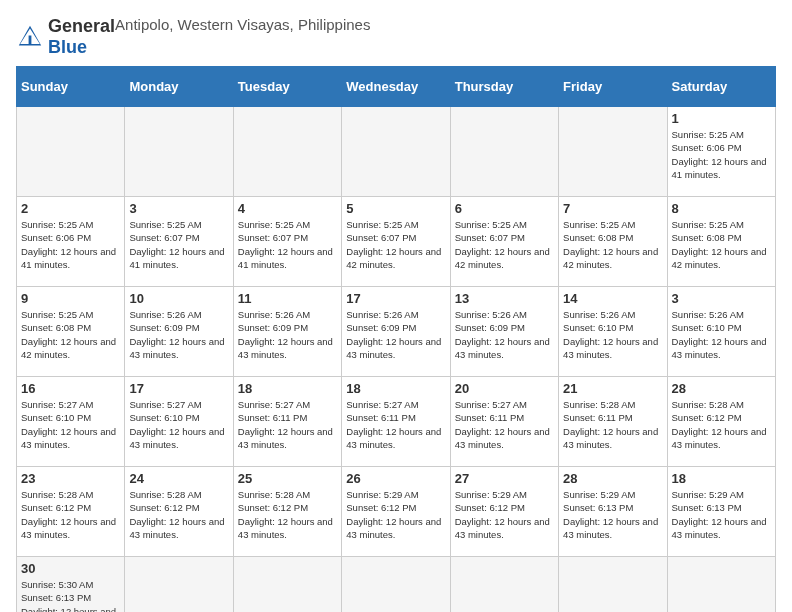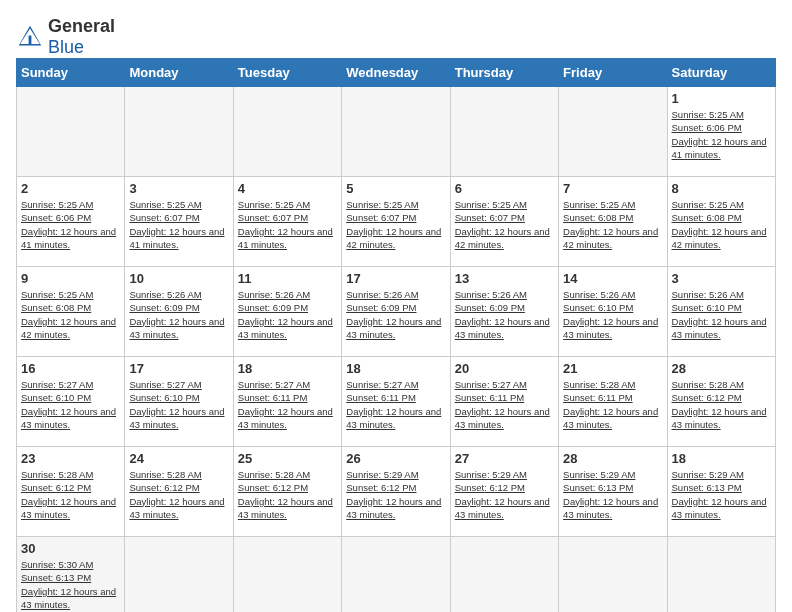--- a/index.html
+++ b/index.html
@@ -6,20 +6,21 @@
     body {
       font-family: Arial, sans-serif;
       background: #fff;
       width: 792px;
       min-height: 612px;
       padding: 16px;
     }
     .header-section {
       display: flex;
       align-items: flex-start;
+      margin-bottom: 8px;
     }
     .logo {
       display: flex;
       align-items: center;
       gap: 4px;
     }
     .logo-icon {
       width: 28px;
       height: 28px;
     }
@@ -38,21 +39,21 @@
     table {
       width: 100%;
       border-collapse: collapse;
       table-layout: fixed;
     }
     thead tr th {
       background-color: #2e75b6;
       color: #fff;
       font-size: 13px;
       font-weight: bold;
-      padding: 6px 4px;
+      padding: 12px 4px;
       text-align: left;
       border: 1px solid #2e75b6;
     }
     tbody tr td {
       vertical-align: top;
       border: 1px solid #ccc;
       padding: 4px 4px;
       font-size: 10px;
       color: #333;
       background: #fff;
@@ -65,42 +66,42 @@
       font-size: 13px;
       font-weight: bold;
       color: #333;
       display: block;
       margin-bottom: 2px;
     }
     .day-info {
       font-size: 9.5px;
       line-height: 1.4;
       color: #333;
-      text-decoration: underline;
     }
     td.empty {
       background: #f5f5f5;
     }
   </style>
 </head>
 <body>
 
 <div class="header-section">
   <div class="logo">
     <svg class="logo-icon" viewBox="0 0 40 40" width="40" height="40">
       <rect x="0" y="0" width="40" height="40" fill="none"></rect>
       <polygon points="20,4 36,32 4,32" fill="#1a5fa8"></polygon>
       <polygon points="20,8 34,30 22,30 22,18 18,18 18,30 6,30" fill="#fff"></polygon>
     </svg>
     <div>
       <span style="font-size:18px;font-weight:bold;color:#333;">General</span><br>
-      <span style="font-size:18px;font-weight:normal;color:#1a5fa8;">Blue</span>
+      <span style="font-size:18px;font-weight:bold;color:#1a5fa8;">Blue</span>
     </div>
   </div>
   <div class="title-section">
+    <div class="calendar-subtitle">Antipolo, Western Visayas, Philippines</div>
   </div>
 </div>
 
 <table>
   <thead>
     <tr>
     <th>Sunday</th>
         <th>Monday</th>
         <th>Tuesday</th>
         <th>Wednesday</th>

